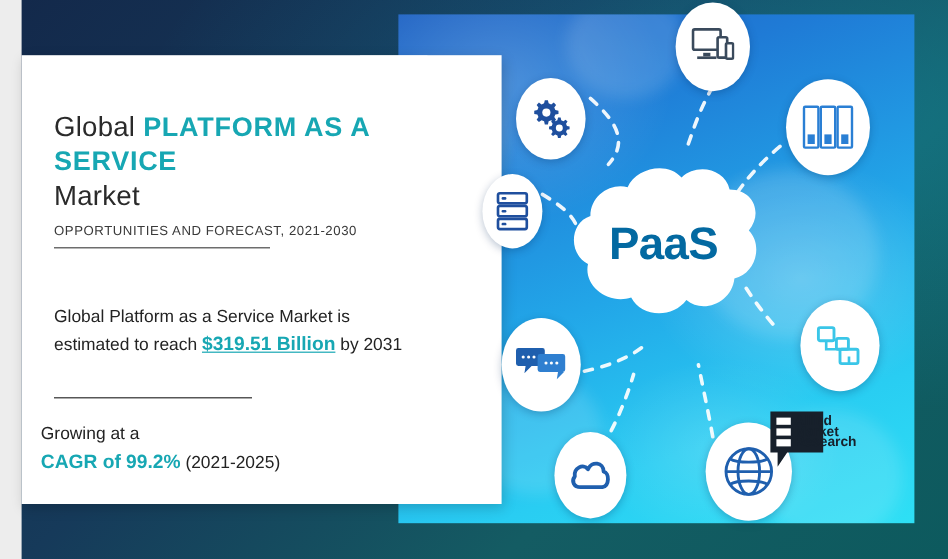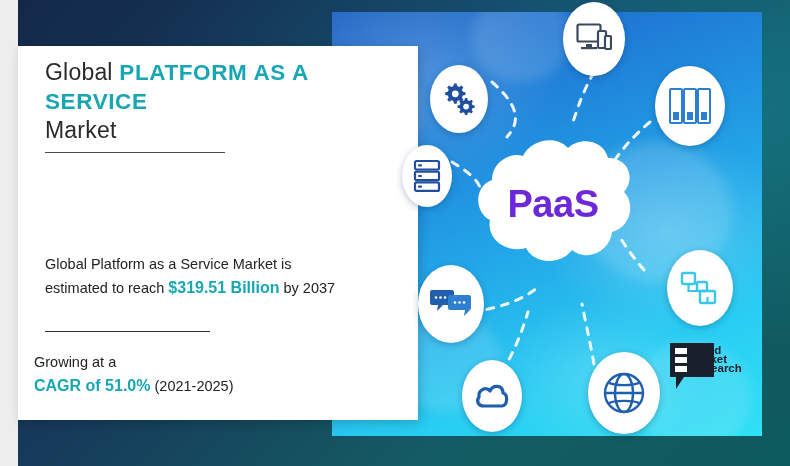--- a/index.html
+++ b/index.html
@@ -42,68 +42,69 @@
     position:absolute;left:300px;top:46px;width:130px;height:374px;
     overflow:hidden;pointer-events:none;
   }
   .leftcurve svg{display:block;}
 
   
   .ltext{position:absolute;left:45px;top:58px;width:350px;z-index:6;}
   .headline{
     font-size:23px;line-height:29px;color:#2a2a2a;font-weight:300;
     letter-spacing:.2px;
+    margin-top:33px;
   }
   .headline .accent{
     color:#17a7b3;font-weight:bold;letter-spacing:.6px;font-size:22.5px;
   }
   .subtitle{
     margin-top:9px;font-size:11px;letter-spacing:.45px;color:#3a3a3a;
     font-weight:400;white-space:nowrap;
   }
   .rule-sub{width:180px;height:1px;background:#4a4a4a;margin-top:7px;}
 
   .stat1{
     position:absolute;left:45px;top:253px;width:310px;z-index:6;
     font-size:14.5px;line-height:23px;color:#232323;
   }
-  .stat1 b{color:#17a7b3;font-size:16px;font-weight:bold;}
+  .stat1 b{color:#17a7b3;font-size:16px;font-weight:bold;text-decoration:underline;}
 
   .rule-mid{
     position:absolute;left:45px;top:331px;width:165px;height:1.4px;
     background:#2f2f2f;z-index:6;
   }
 
   .stat2{
     position:absolute;left:34px;top:351px;width:300px;z-index:6;
     font-size:14.5px;line-height:23px;color:#232323;
   }
   .stat2 b{color:#17a7b3;font-size:16px;font-weight:bold;}
 
   
   .cloud{position:absolute;left:468px;top:132px;width:170px;height:136px;z-index:4;}
   .cloudtxt{
     position:absolute;left:468px;top:183px;width:170px;text-align:center;
-    font-size:38px;font-weight:bold;color:#6d28d9;letter-spacing:-.5px;z-index:5;
+    font-size:38px;font-weight:bold;color:#0369a1;letter-spacing:-.5px;z-index:5;
     text-shadow:0 1px 0 rgba(255,255,255,.5);
   }
 
   
   .badge{
     position:absolute;border-radius:50%;background:#ffffff;
     display:flex;align-items:center;justify-content:center;
     box-shadow:0 2px 7px rgba(0,40,90,.28);z-index:5;
   }
   .badge svg{display:block;}
 
   
   .dash{position:absolute;left:332px;top:12px;width:430px;height:424px;z-index:3;}
 
   
-  .logo{position:absolute;left:668px;top:341px;width:88px;height:54px;z-index:7;}
+  .logo{position:absolute;left:640px;top:341px;width:88px;height:54px;z-index:7;}
 </style>
 </head>
 <body>
 
 <div class="stage">
 
   <div class="backdrop"></div>
 
   <div class="rightcard">
     <div class="bokeh" style="left:-30px;top:40px;width:120px;height:120px;"></div>
@@ -245,32 +246,33 @@
     <svg width="130" height="374" viewBox="0 0 130 374">
       <path fill="#ffffff" d="M0 0 H56 C120 90, 10 210, 42 374 H0 Z"></path>
     </svg>
   </div>
 
   <div class="ltext">
     <div class="headline">
       <span>Global </span><span class="accent">PLATFORM AS A SERVICE</span><br>
       <span>Market</span>
     </div>
+    <div class="subtitle">OPPORTUNITIES AND FORECAST, 2021-2030</div>
     <div class="rule-sub"></div>
   </div>
 
   <div class="stat1">
-    <span>Global Platform as a Service Market is estimated to reach </span><b>$319.51 Billion</b><span> by 2037</span>
+    <span>Global Platform as a Service Market is estimated to reach </span><b>$319.51 Billion</b><span> by 2031</span>
   </div>
 
   <div class="rule-mid"></div>
 
   <div class="stat2">
     <span>Growing at a</span><br>
-    <b>CAGR of 51.0%</b><span> (2021-2025)</span>
+    <b>CAGR of 99.2%</b><span> (2021-2025)</span>
   </div>
 
   <div class="logo">
     <svg width="88" height="54" viewBox="0 0 88 54">
       <path fill="#17202b" d="M2 2 h44 v34 h-30 l-8 12 v-12 h-6 z"></path>
       <g fill="#ffffff">
         <rect x="7" y="7" width="12" height="6"></rect>
         <rect x="7" y="16" width="12" height="6"></rect>
         <rect x="7" y="25" width="12" height="6"></rect>
       </g>

